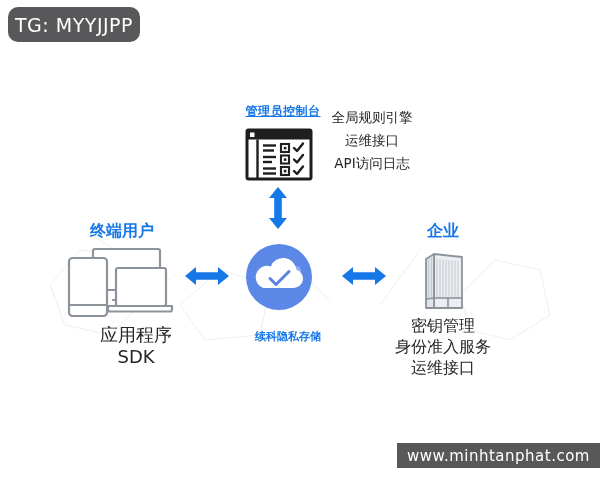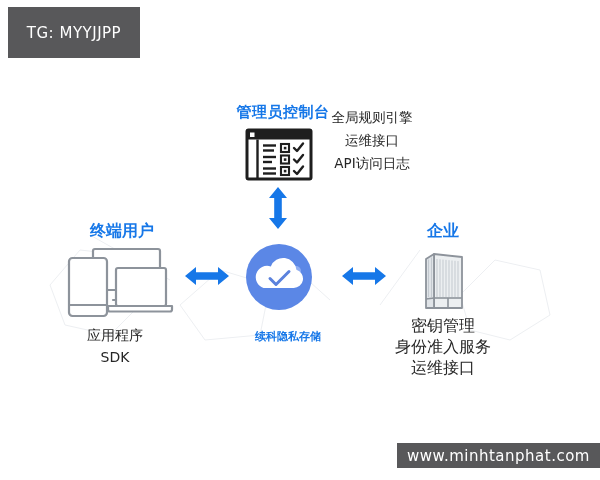--- a/index.html
+++ b/index.html
@@ -19,34 +19,34 @@
   }
   .abs{position:absolute;}
   .banner{
     background:var(--banner-gray);
     color:#fff;
     display:flex;
     align-items:center;
     justify-content:center;
     letter-spacing:.5px;
   }
-  .banner-top{left:8px;top:7px;width:132px;height:51px;font-size:15px;}
+  .banner-top{left:8px;top:7px;width:132px;height:35px;font-size:19px;border-radius:10px;}
   .banner-bottom{left:397px;top:443px;width:203px;height:25px;font-size:15px;text-align:right;}
   .blue-title{
     color:var(--accent-blue);
     font-weight:bold;
     text-align:center;
   }
   .t16{font-size:16px;}
   .t15{font-size:11px;}
-  .t165{font-size:15px;letter-spacing:.5px;}
+  .t165{font-size:12px;letter-spacing:.5px;text-decoration:underline;}
   .plain-list{list-style:none;text-align:center;color:var(--ink);}
   .features{left:320px;top:106px;width:104px;font-size:13.5px;}
   .features li{height:23px;line-height:23px;}
-  .users-items{left:53px;top:324px;width:124px;font-size:14px;}
+  .users-items{left:74px;top:324px;width:124px;font-size:18px;}
   .users-items li{height:22px;line-height:22px;}
   .ent-items{left:381px;top:315px;width:124px;font-size:16px;}
   .ent-items li{height:21px;line-height:21px;}
   .arrow{color:var(--accent-blue);}
   svg{display:block;}
 </style>
 </head>
 <body>
 
 <svg class="abs" style="left:30px;top:225px;" width="540" height="120" viewBox="0 0 540 120" fill="none" stroke="#edeff2" stroke-width="1">

